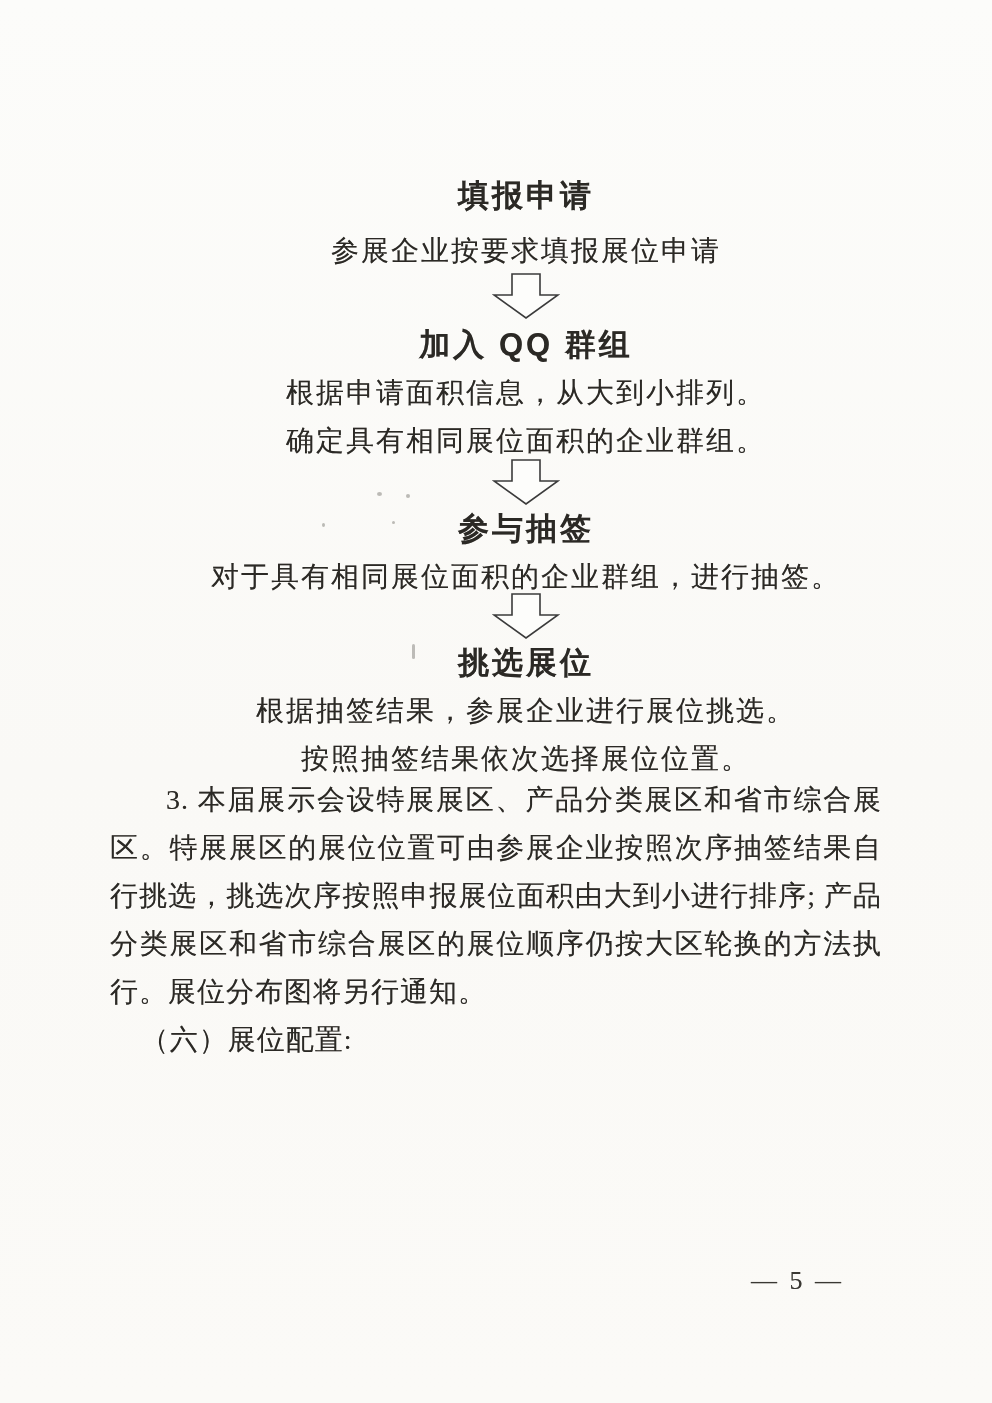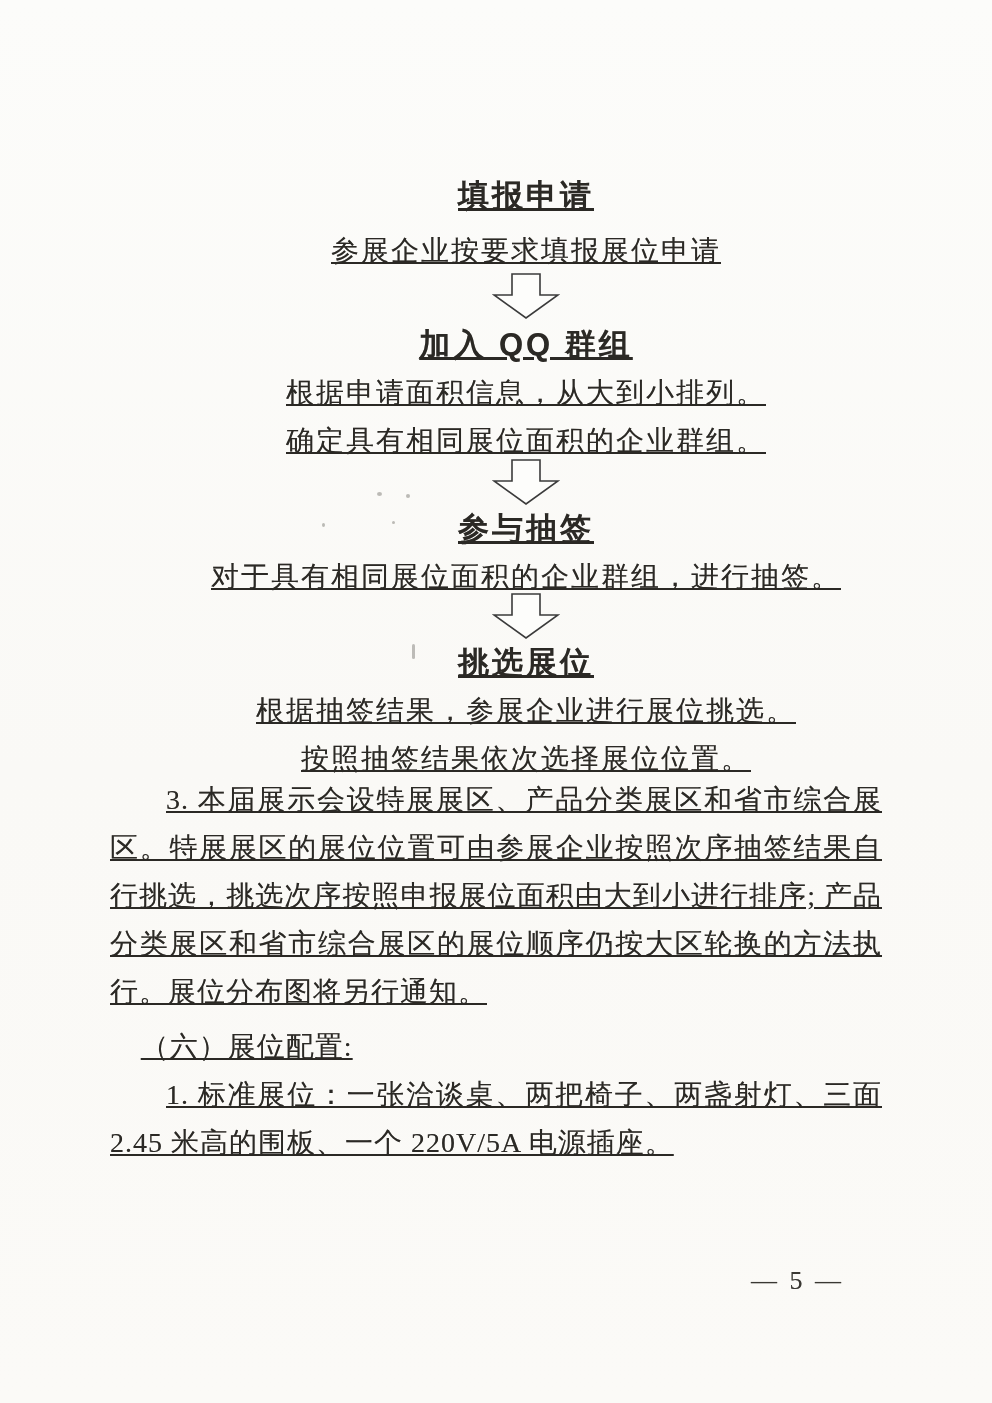--- a/index.html
+++ b/index.html
@@ -6,21 +6,20 @@
   .page {
     position: relative;
     width: 992px;
     height: 1403px;
     margin: 0 auto;
     overflow: hidden;
     background: linear-gradient(180deg, #fcfcfa 0%, #faf9f6 55%, #fbfaf7 100%);
     color: #2b2925;
     font-family: "Liberation Serif", "DejaVu Serif", serif;
     text-shadow: 0 0 0.5px rgba(45,42,38,0.45);
-    text-decoration: underline;
   }
 
   
   .flow {
     position: relative;
     left: 30px;
     padding-top: 172px;
     text-align: center;
   }
   .flow-title {
@@ -46,21 +45,21 @@
   
   .body-text {
     margin: -7px 110px 0 110px;
     font-size: 28px;
     line-height: 48px;
     letter-spacing: 1px;
     text-align: justify;
   }
   .para { margin: 0; }
   .para.indent-num { text-indent: 2em; }
-  .para.indent-paren { text-indent: 1.1em; margin-top: 7px; }
+  .para.indent-paren { text-indent: 1.1em; }
 
   
   .page-number {
     position: absolute;
     top: 1262px;
     right: 148px;
     font-size: 26px;
     line-height: 38px;
     letter-spacing: 3px;
     color: #3a3833;
@@ -123,21 +122,20 @@
 
     <h2 class="flow-title">挑选展位</h2>
     <div class="flow-line">根据抽签结果，参展企业进行展位挑选。</div>
     <div class="flow-line">按照抽签结果依次选择展位位置。</div>
 
   </section>
 
   <section class="body-text">
     <p class="para indent-num">3. 本届展示会设特展展区、产品分类展区和省市综合展区。特展展区的展位位置可由参展企业按照次序抽签结果自行挑选，挑选次序按照申报展位面积由大到小进行排序; 产品分类展区和省市综合展区的展位顺序仍按大区轮换的方法执行。展位分布图将另行通知。</p>
     <p class="para indent-paren">（六）展位配置:</p>
-    <p class="para indent-num">1. 标准展位：一张洽谈桌、两把椅子、两盏射灯、三面 2.45 米高的围板、一个 220V/5A 电源插座。</p>
   </section>
 
   <div class="page-number">— 5 —</div>
 
   <span class="speck sp1"></span>
   <span class="speck sp2"></span>
   <span class="speck sp3"></span>
   <span class="speck sp4"></span>
   <span class="tick"></span>
 

